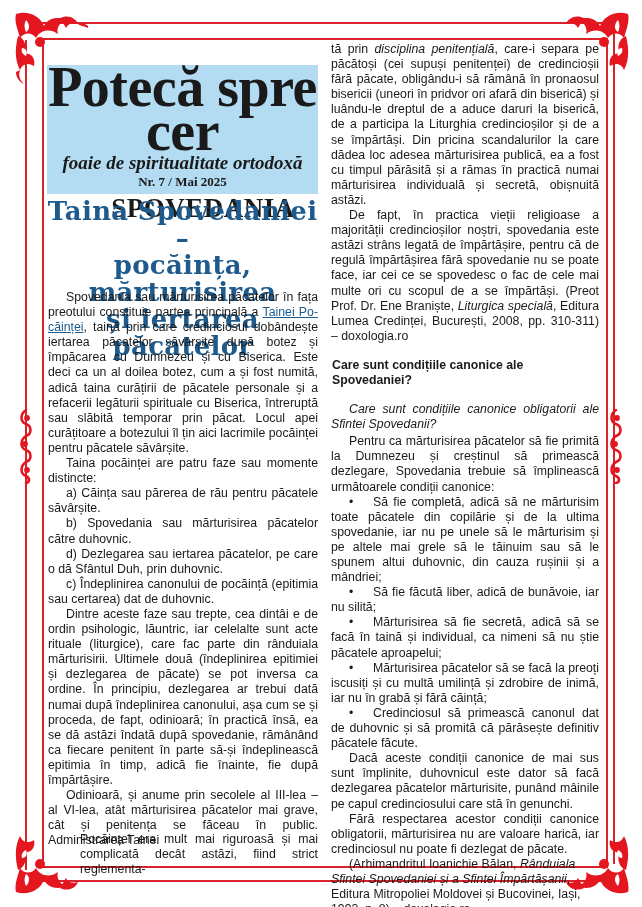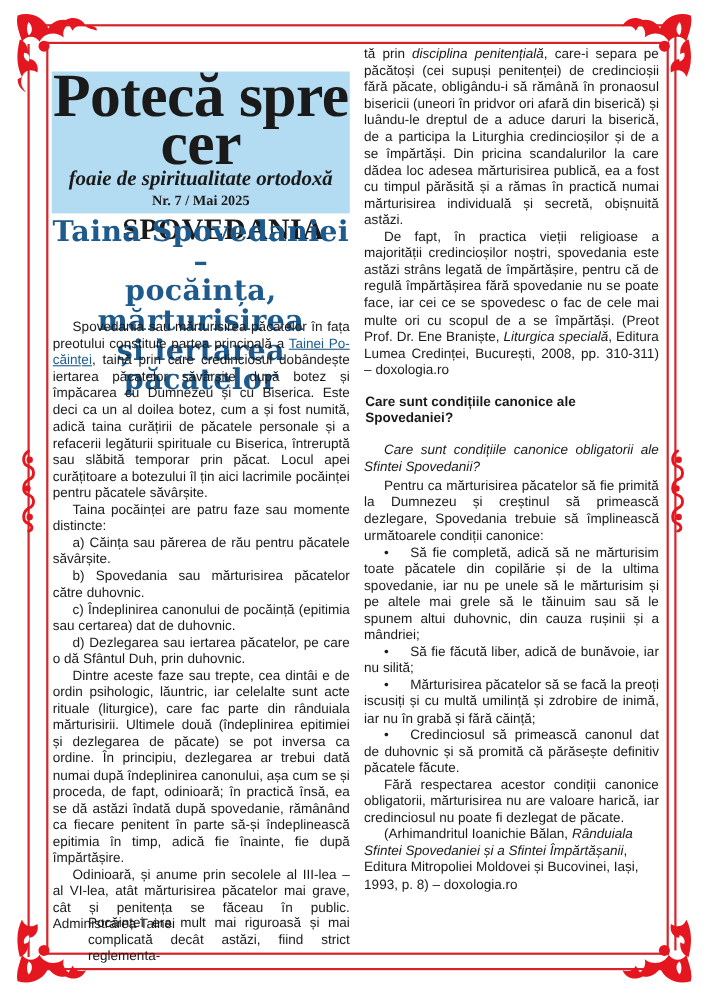--- a/index.html
+++ b/index.html
@@ -255,39 +255,41 @@
   <div>Taina Spovedaniei –</div>
   <div>pocăința, mărturisirea</div>
   <div>și iertarea păcatelor</div>
 </h1>
 
 <section class="col col-left">
   <p><span>Spovedania sau mărturisirea păcatelor în fața preotului constituie partea principală a </span><a>Tainei Po-căinței</a><span>, taină prin care credinciosul dobândește iertarea păcatelor săvârșite după botez și împăcarea cu Dumnezeu și cu Biserica. Este deci ca un al doilea botez, cum a și fost numită, adică taina curățirii de păcatele personale și a refacerii legăturii spirituale cu Biserica, întreruptă sau slăbită temporar prin păcat. Locul apei curățitoare a botezului îl țin aici lacrimile pocăinței pentru păcatele săvârșite.</span></p>
   <p>Taina pocăinței are patru faze sau momente distincte:</p>
   <p>a) Căința sau părerea de rău pentru păcatele săvârșite.</p>
   <p>b) Spovedania sau mărturisirea păcatelor către duhovnic.</p>
+  <p>d) Dezlegarea sau iertarea păcatelor, pe care o dă Sfântul Duh, prin duhovnic.</p>
   <p>c) Îndeplinirea canonului de pocăință (epitimia sau certarea) dat de duhovnic.</p>
-  <p>d) Dezlegarea sau iertarea păcatelor, pe care o dă Sfântul Duh, prin duhovnic.</p>
   <p>Dintre aceste faze sau trepte, cea dintâi e de ordin psihologic, lăuntric, iar celelalte sunt acte rituale (liturgice), care fac parte din rânduiala mărturisirii. Ultimele două (îndeplinirea epitimiei și dezlegarea de păcate) se pot inversa ca ordine. În principiu, dezlegarea ar trebui dată numai după îndeplinirea canonului, așa cum se și proceda, de fapt, odinioară; în practică însă, ea se dă astăzi îndată după spovedanie, rămânând ca fiecare penitent în parte să-și îndeplinească epitimia în timp, adică fie înainte, fie după împărtășire.</p>
   <p>Odinioară, și anume prin secolele al III-lea – al VI-lea, atât mărturisirea păcatelor mai grave, cât și penitența se făceau în public. Administrarea Tainei</p>
 </section>
 
 <section class="col col-left-tail">
   <p class="noindent">Pocăinței era mult mai riguroasă și mai complicată decât astăzi, fiind strict reglementa-</p>
 </section>
 
 <section class="col col-right">
   <p class="noindent"><span>tă prin </span><em>disciplina penitențială</em><span>, care-i separa pe păcătoși (cei supuși penitenței) de credincioșii fără păcate, obligându-i să rămână în pronaosul bisericii (uneori în pridvor ori afară din biserică) și luându-le dreptul de a aduce daruri la biserică, de a participa la Liturghia credincioșilor și de a se împărtăși. Din pricina scandalurilor la care dădea loc adesea mărturisirea publică, ea a fost cu timpul părăsită și a rămas în practică numai mărturisirea individuală și secretă, obișnuită astăzi.</span></p>
   <p><span>De fapt, în practica vieții religioase a majorității credincioșilor noștri, spovedania este astăzi strâns legată de împărtășire, pentru că de regulă împărtășirea fără spovedanie nu se poate face, iar cei ce se spovedesc o fac de cele mai multe ori cu scopul de a se împărtăși. (Preot Prof. Dr. Ene Braniște, </span><em>Liturgica specială</em><span>, Editura Lumea Credinței, București, 2008, pp. 310-311) – doxologia.ro</span></p>
 
   <p class="section-heading">Care sunt condițiile canonice ale Spovedaniei?</p>
 
   <p><em>Care sunt condițiile canonice obligatorii ale Sfintei Spovedanii?</em></p>
   <p class="gap-small">Pentru ca mărturisirea păcatelor să fie primită la Dumnezeu și creștinul să primească dezlegare, Spovedania trebuie să împlinească următoarele condiții canonice:</p>
 
   <p class="bullet"><span class="dot">•</span><span>Să fie completă, adică să ne mărturisim toate păcatele din copilărie și de la ultima spovedanie, iar nu pe unele să le mărturisim și pe altele mai grele să le tăinuim sau să le spunem altui duhovnic, din cauza rușinii și a mândriei;</span></p>
   <p class="bullet"><span class="dot">•</span><span>Să fie făcută liber, adică de bunăvoie, iar nu silită;</span></p>
+  <p class="bullet"><span class="dot">•</span><span>Mărturisirea să fie secretă, adică să se facă în taină și individual, ca nimeni să nu știe păcatele aproapelui;</span></p>
   <p class="bullet"><span class="dot">•</span><span>Mărturisirea păcatelor să se facă la preoți iscusiți și cu multă umilință și zdrobire de inimă, iar nu în grabă și fără căință;</span></p>
   <p class="bullet"><span class="dot">•</span><span>Credinciosul să primească canonul dat de duhovnic și să promită că părăsește definitiv păcatele făcute.</span></p>
 
+  <p>Dacă aceste condiții canonice de mai sus sunt împlinite, duhovnicul este dator să facă dezlegarea păcatelor mărturisite, punând mâinile pe capul credinciosului care stă în genunchi.</p>
   <p>Fără respectarea acestor condiții canonice obligatorii, mărturisirea nu are valoare harică, iar credinciosul nu poate fi dezlegat de păcate.</p>
   <p style="text-align:left;"><span>(Arhimandritul Ioanichie Bălan, </span><em>Rânduiala Sfintei Spovedaniei și a Sfintei Împărtășanii</em><span>, Editura Mitropoliei Moldovei și Bucovinei, Iași, 1993, p. 8) – doxologia.ro</span></p>
 </section>
 
 </body></html>

